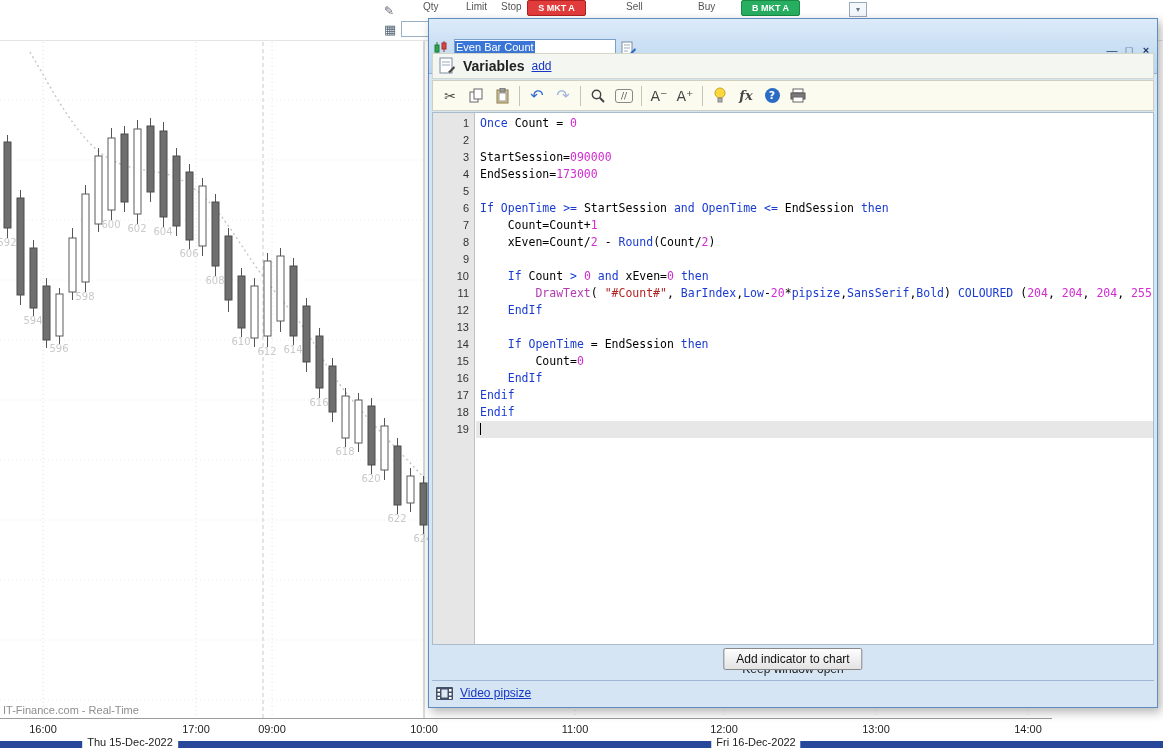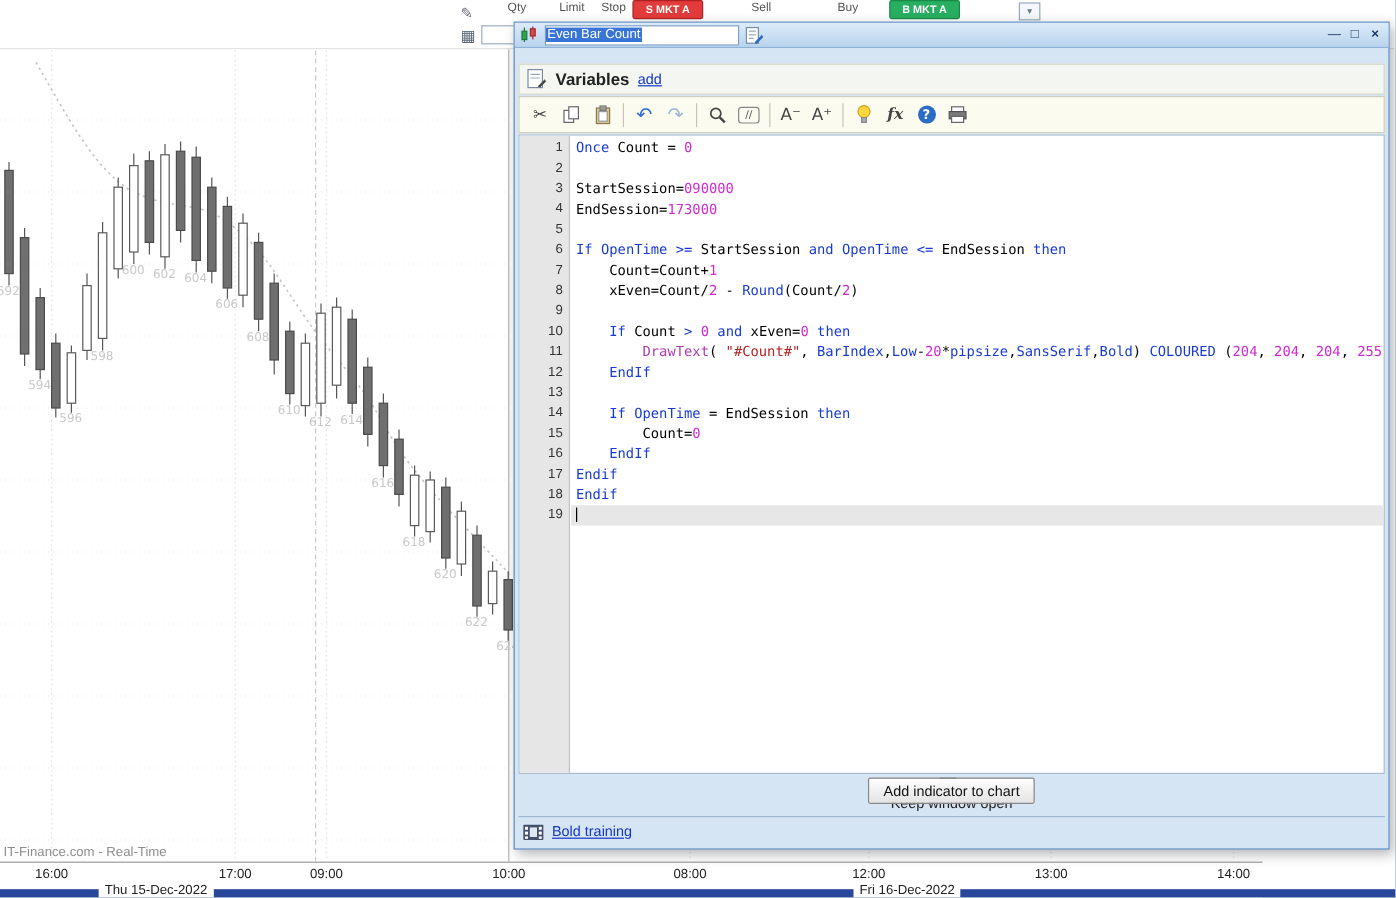--- a/index.html
+++ b/index.html
@@ -41,21 +41,21 @@
   #tt-input{position:absolute;left:401px;top:21px;width:66px;height:14px;background:#fff;
             border:1px solid #9ab0c4;}
   #tt-panel-btn{position:absolute;left:849px;top:2px;width:16px;height:13px;background:#f4f8fc;
             border:1px solid #9ab;font-size:8px;color:#678;text-align:center;line-height:13px;}
 
   
   #dialog{position:absolute;left:428px;top:18px;width:728px;height:688px;background:#d6e5f4;
           border:1px solid #5f8cbe;box-shadow:3px 4px 10px rgba(0,0,0,.3);z-index:5;}
   #titlebar{position:absolute;left:0;top:0;right:0;height:20px;
             background:linear-gradient(#dcebfa,#b9d4ed);border-bottom:1px solid #8fb2d8;
-            display:flex;align-items:center;padding:0 4px;gap:5px;}
+            display:flex;align-items:flex-end;padding:17px 4px;gap:5px;}
   #name-input{width:160px;height:15px;background:#fff;border:1px solid #7aa0c8;
               font-size:11px;line-height:15px;overflow:hidden;white-space:nowrap;}
   #name-input .selected{background:var(--selection,#3875d7);color:#fff;padding:0 1px;}
   #win-buttons{margin-left:auto;display:flex;gap:3px;}
   #win-buttons span{width:14px;text-align:center;font-size:11px;color:#17355f;cursor:pointer;}
 
   #variables-bar{position:absolute;left:3px;top:34px;right:3px;height:26px;background:#f4f6f1;
                  border:1px solid #d4d6c8;display:flex;align-items:center;gap:7px;padding:0 6px;
                  box-sizing:border-box;}
   #variables-bar .title{font-size:14px;font-weight:bold;color:#222;}
@@ -228,21 +228,21 @@
     <div class="tt-btn" id="buy-mkt">B MKT A</div>
     <div id="tt-panel-btn">▾</div>
   </div>
 
   <div id="time-axis">
     <div id="date-strip"></div>
   <span class="tl" style="left: 43px;">16:00</span>
       <span class="tl" style="left: 196px;">17:00</span>
       <span class="tl" style="left: 272px;">09:00</span>
       <span class="tl" style="left: 424px;">10:00</span>
-      <span class="tl" style="left: 575px;">08:00</span>
+      <span class="tl" style="left: 575px;">11:00</span>
       <span class="tl" style="left: 724px;">12:00</span>
       <span class="tl" style="left: 876px;">13:00</span>
       <span class="tl" style="left: 1028px;">14:00</span>
       <span class="date-chip" style="left: 130px;">Thu 15-Dec-2022</span>
       <span class="date-chip" style="left: 756px;">Fri 16-Dec-2022</span>
     </div>
 
   <div id="dialog">
 
     <div id="titlebar">
@@ -386,17 +386,17 @@
       <svg width="17" height="13">
         <rect x="0" y="0" width="17" height="13" rx="1" fill="#44506a"></rect>
         <rect x="1.5" y="2" width="2.5" height="2.5" fill="#fff"></rect>
           <rect x="1.5" y="6" width="2.5" height="2.5" fill="#fff"></rect>
           <rect x="1.5" y="10" width="2.5" height="2" fill="#fff"></rect>
         <rect x="13" y="2" width="2.5" height="2.5" fill="#fff"></rect>
           <rect x="13" y="6" width="2.5" height="2.5" fill="#fff"></rect>
           <rect x="13" y="10" width="2.5" height="2" fill="#fff"></rect>
         <rect x="5.5" y="2.5" width="6" height="8" fill="#dfe7f2"></rect>
       </svg>
-      <span class="blue-link">Bold training</span>
+      <span class="blue-link">Video pipsize</span>
     </div>
 
   </div>
 </div>
 
 </body></html>

